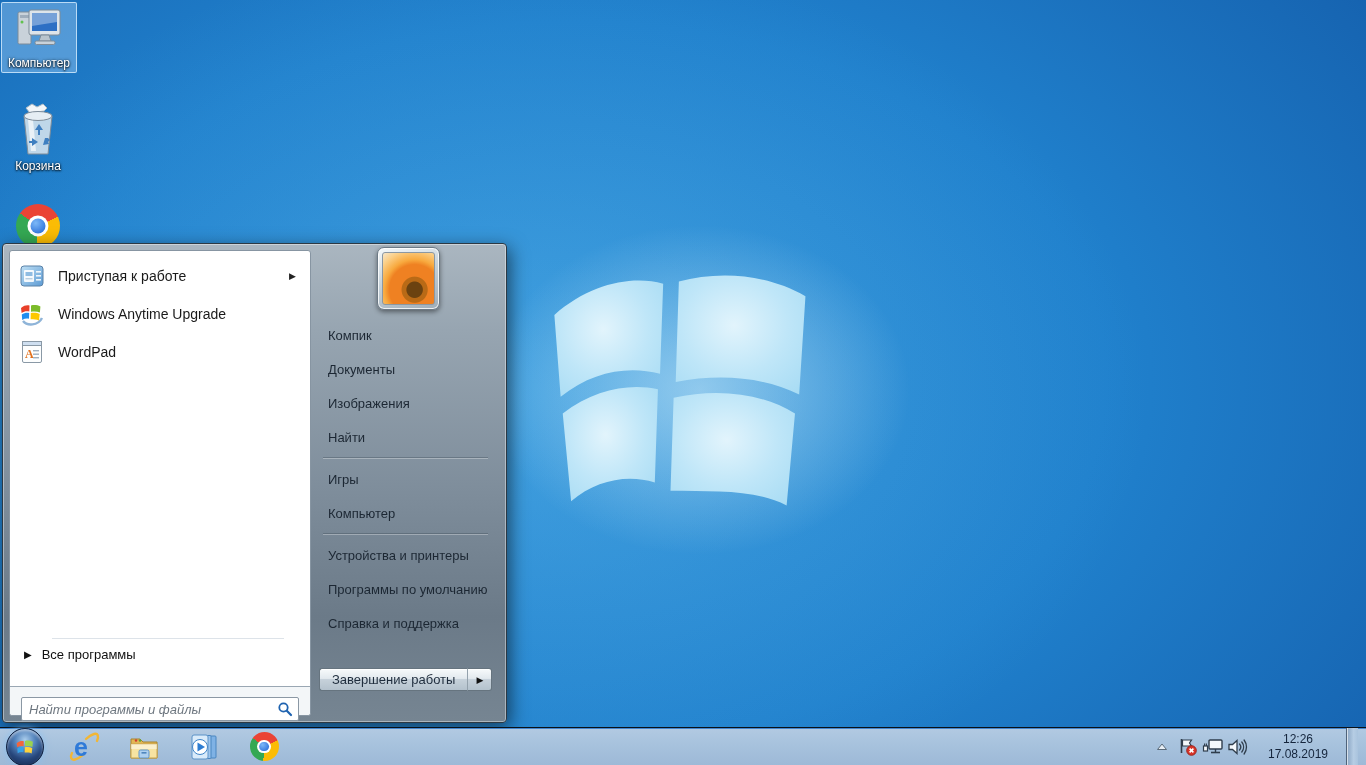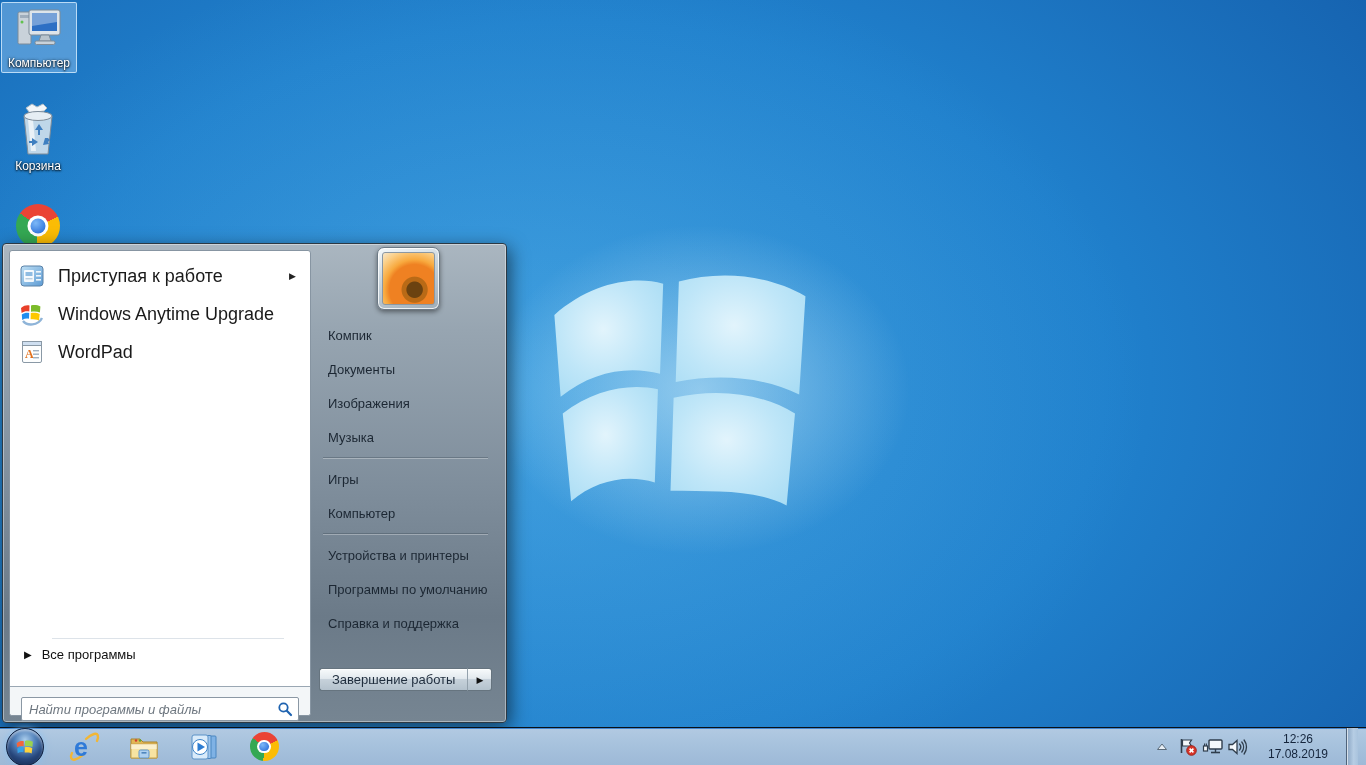--- a/index.html
+++ b/index.html
@@ -43,21 +43,21 @@
     background:linear-gradient(180deg, #aab6c0 0%, #97a5b1 18%, #7e8d9b 52%, #6b7a88 78%, #768592 100%);
     box-shadow: inset 0 0 0 1px rgba(255,255,255,.4), 3px 5px 18px rgba(0,0,0,.55);
   }
   .menu-body { position:relative; width:100%; height:100%; display:flex; }
 
   .menu-left {
     width:302px; height:100%; position:relative;
     background:#fff; border:1px solid #8795a2; border-radius:3px;
   }
   .prog-item { display:flex; align-items:center; height:38px; padding:0 8px 0 9px; cursor:default; }
-  .prog-item .p-label { margin-left:13px; font-size:18px; color:#1a1a1a; flex:1; }
+  .prog-item .p-label { margin-left:13px; font-size:14px; color:#1a1a1a; flex:1; }
   .prog-item .sub-arrow { font-size:9px; color:#222; margin-right:6px; }
   .all-programs { position:absolute; left:0; right:0; bottom:45px; height:32px; display:flex; align-items:center; }
   .all-programs::before { content:""; position:absolute; top:0; left:42px; right:26px; height:1px; background:#dde3e9; }
   .all-programs .tri { font-size:10px; color:#111; margin:0 0 0 14px; }
   .all-programs .ap-label { margin-left:10px; font-size:13px; color:#111; }
   .search-strip {
     position:absolute; left:0; right:0; bottom:0; height:29px;
     background:#f3f6f8; border-top:1px solid #9aa7b3; border-radius:0 0 3px 3px;
   }
   .search-box { position:relative; margin:10px 11px 0 11px; }
@@ -243,21 +243,21 @@
       </div>
 
       <div class="menu-right">
         <div class="avatar-frame">
           <div class="avatar-img"></div>
         </div>
 
         <div class="menu-item-r">Компик</div>
         <div class="menu-item-r">Документы</div>
         <div class="menu-item-r">Изображения</div>
-        <div class="menu-item-r">Музыка</div>
+        <div class="menu-item-r">Найти</div>
         <div class="r-sep"></div>
         <div class="menu-item-r">Игры</div>
         <div class="menu-item-r">Компьютер</div>
         <div class="r-sep"></div>
         <div class="menu-item-r">Устройства и принтеры</div>
         <div class="menu-item-r">Программы по умолчанию</div>
         <div class="menu-item-r">Справка и поддержка</div>
 
         <div class="shutdown-row">
           <div class="shut-btn">Завершение работы</div>

